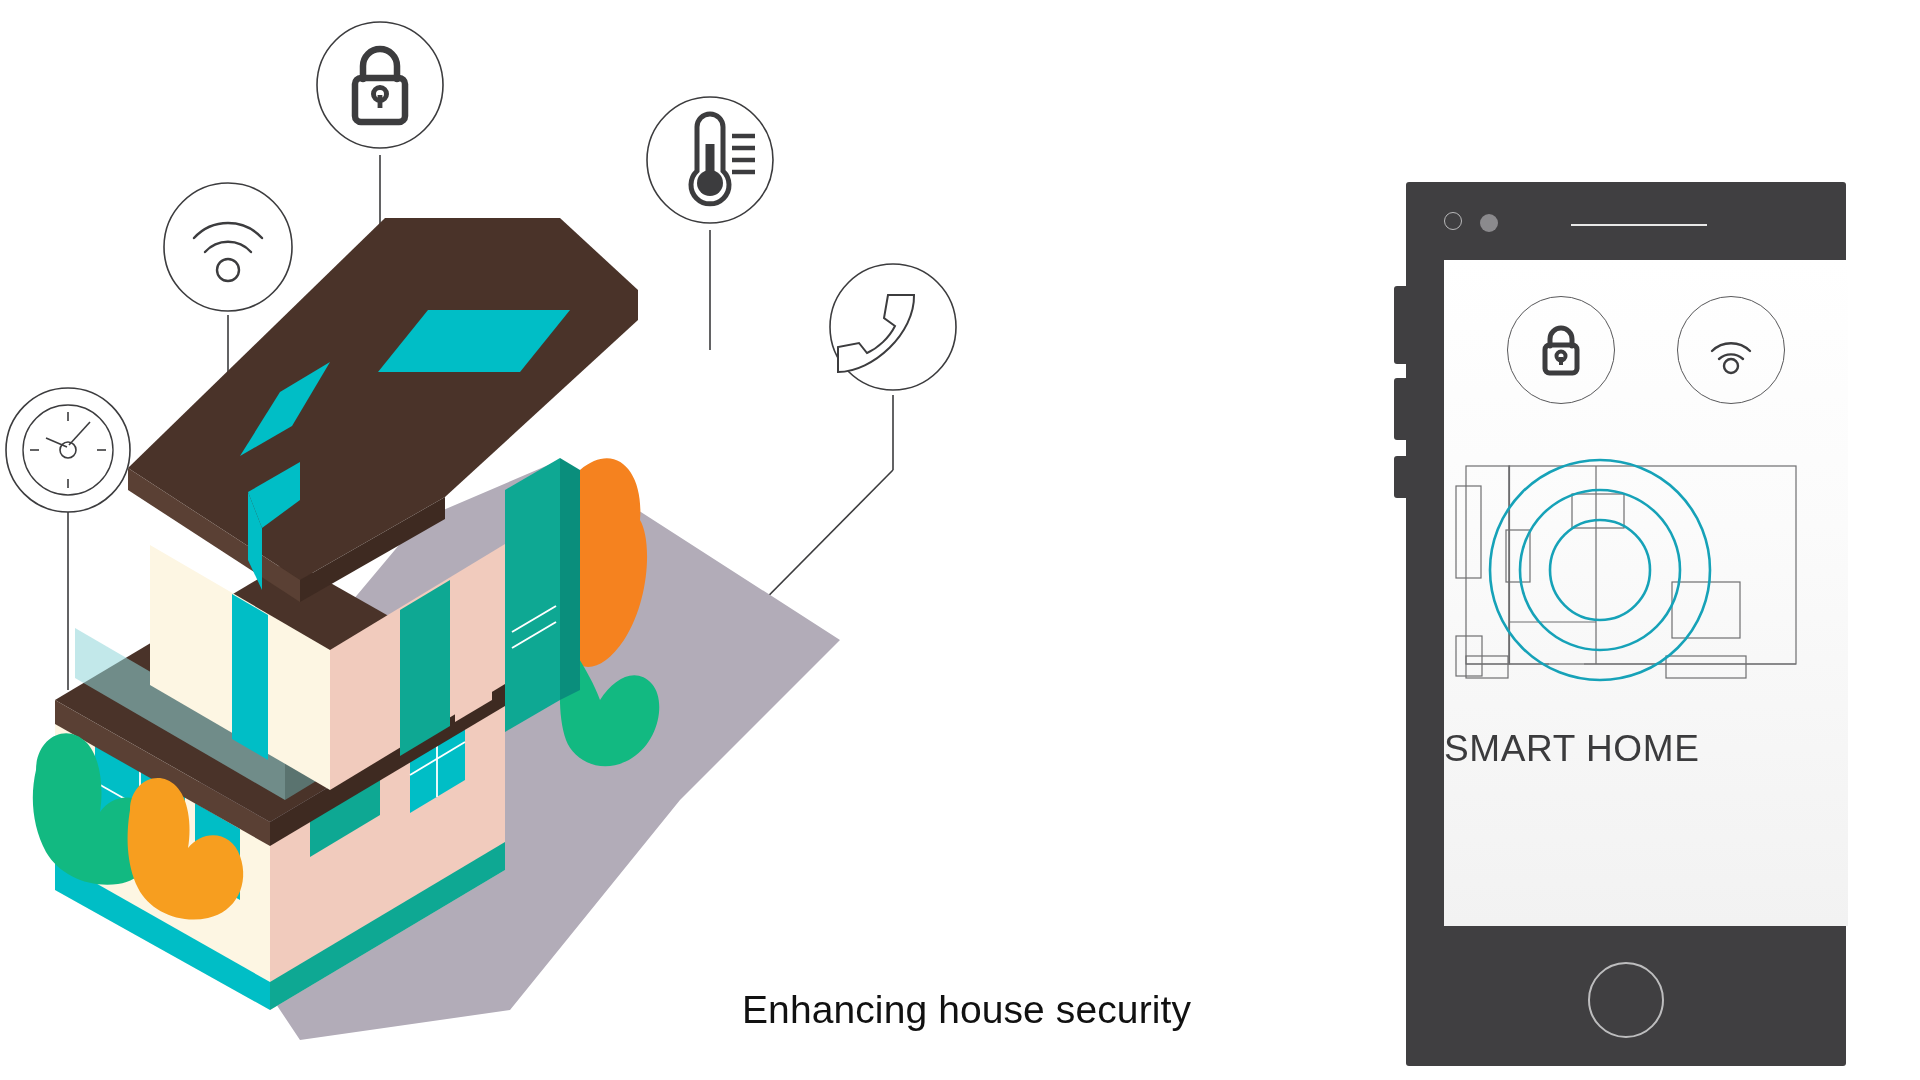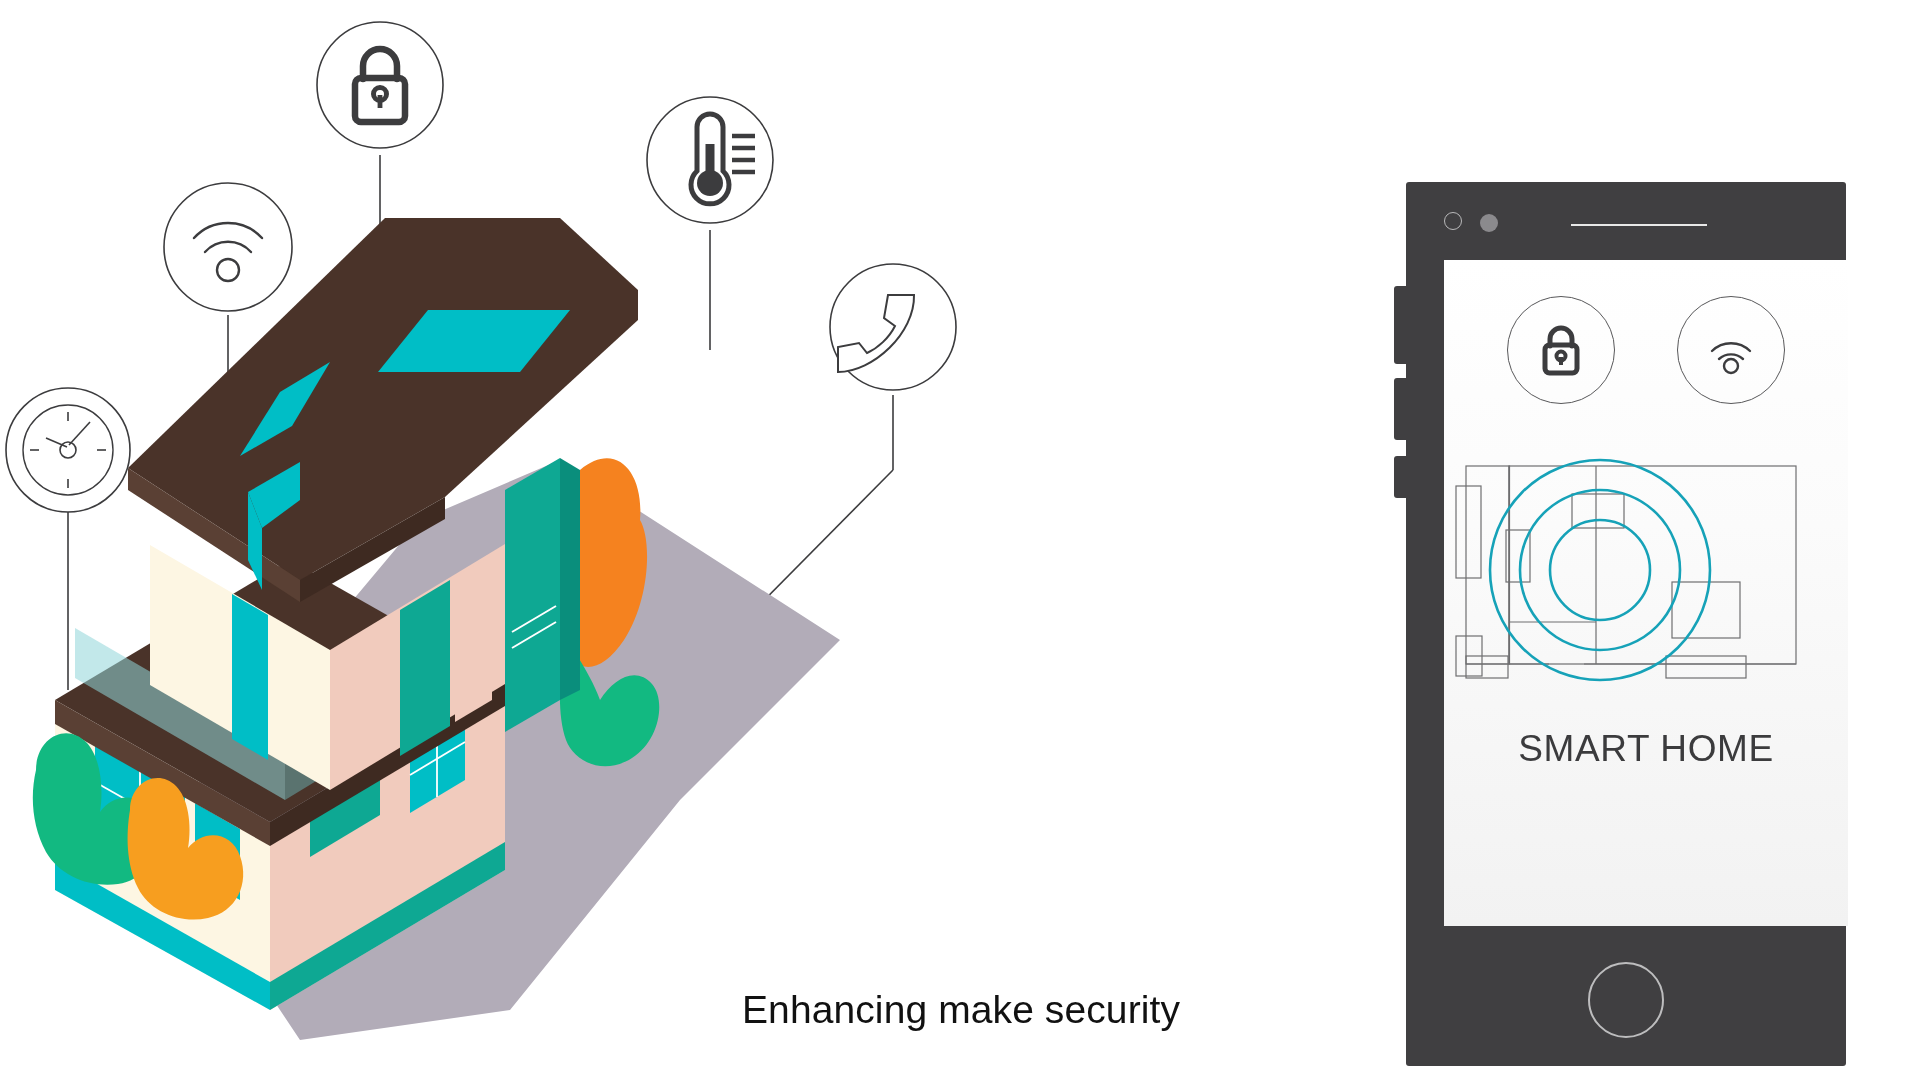--- a/index.html
+++ b/index.html
@@ -171,21 +171,21 @@
     top: 188px;
     width: 404px;
     height: 240px;
   }
 
   .screen-title {
     position: absolute;
     left: 0;
     top: 468px;
     width: 404px;
-    text-align: center;
+    text-align: left;
     font-size: 37px;
     color: #3b3b3d;
     font-family: "Liberation Sans", sans-serif;
     letter-spacing: 0.6px;
   }
 </style>
 </head>
 <body>
 
 <div id="stage">
@@ -330,21 +330,21 @@
 
       <g transform="translate(893,327)">
         <circle cx="0" cy="0" r="63" fill="#ffffff" stroke="#3c3c3e" stroke-width="1.6"></circle>
         <path d="M21,-32 L-5,-32 L-9,-9 L2,-1 C-4,11 -15,21 -26,26 L-34,16 L-55,20 L-55,45
                  C-20,45 22,6 21,-32 Z" fill="#ffffff" stroke="#3c3c3e" stroke-width="2"></path>
       </g>
 
     </svg>
   </div>
 
-  <div id="caption">Enhancing make security</div>
+  <div id="caption">Enhancing house security</div>
 
   <div id="right-panel">
 
 
     <div id="phone">
 
       <div class="phone-btn-side btn-volume"></div>
       <div class="phone-btn-side btn-power"></div>
       <div class="phone-btn-side btn-extra"></div>
 

